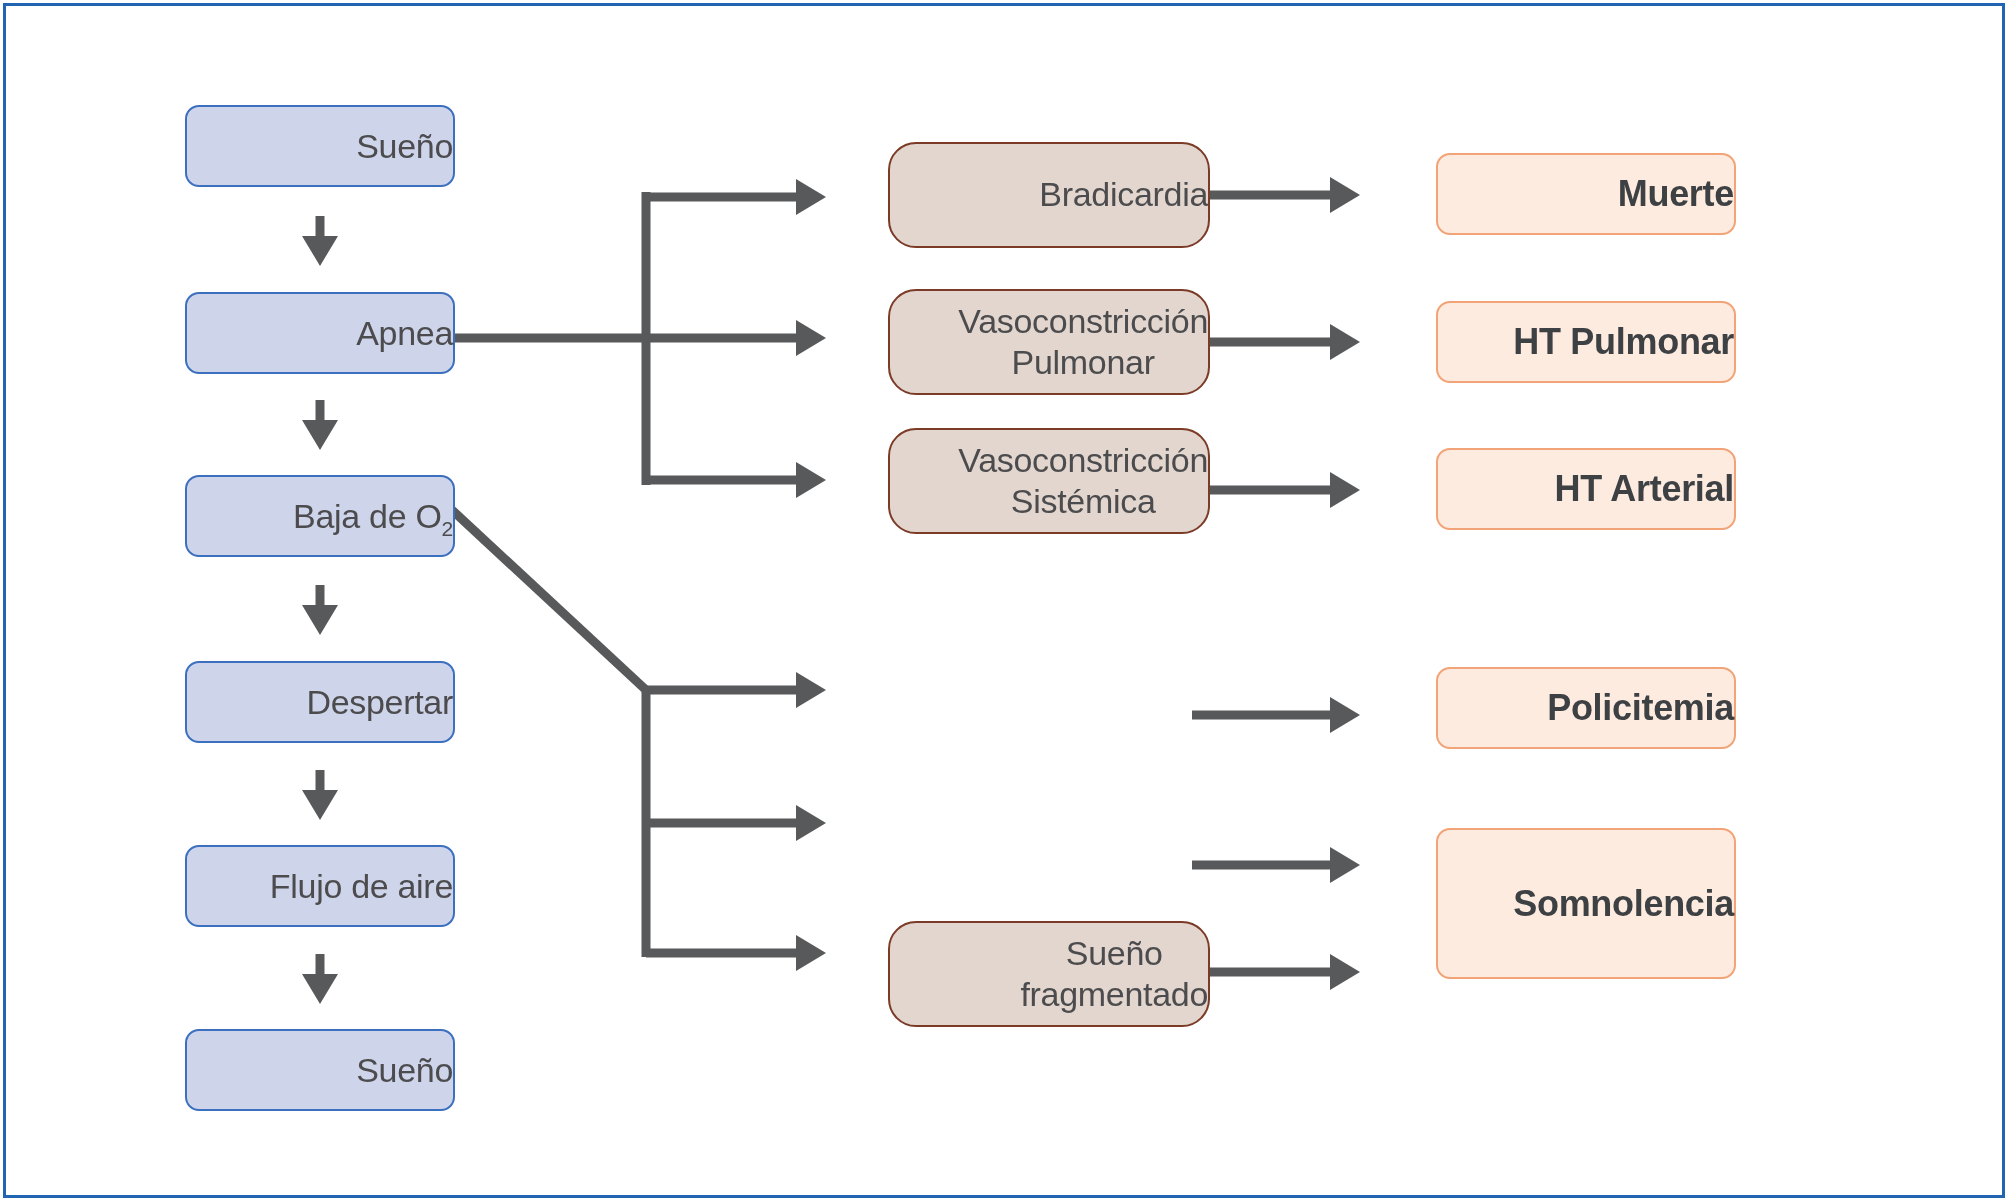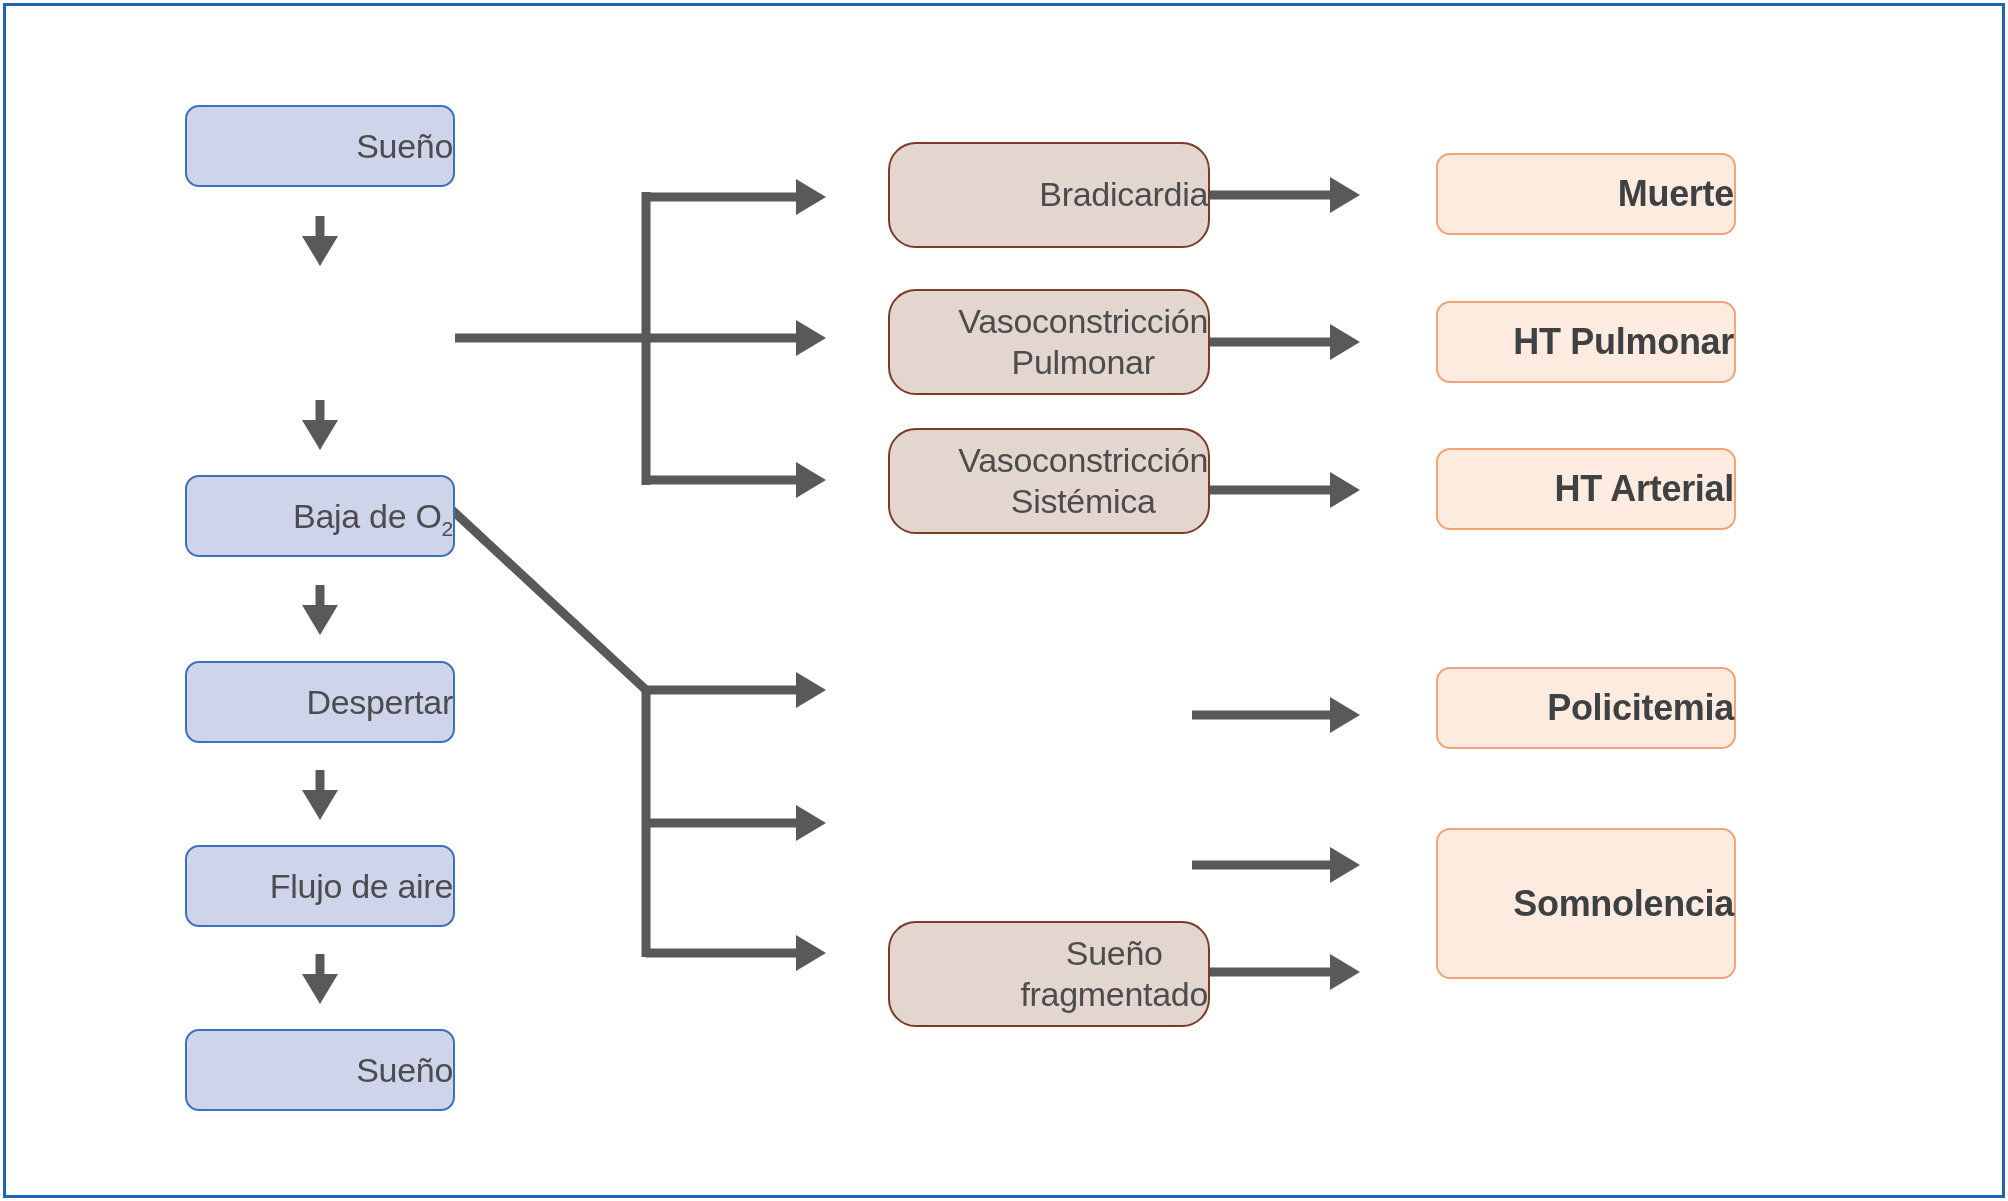--- a/index.html
+++ b/index.html
@@ -109,20 +109,23 @@
       <line x1="1192" y1="490" x2="1332" y2="490" marker-end="url(#ah)"></line>
       <line x1="1192" y1="715" x2="1332" y2="715" marker-end="url(#ah)"></line>
       <line x1="1192" y1="865" x2="1332" y2="865" marker-end="url(#ah)"></line>
       <line x1="1192" y1="972" x2="1332" y2="972" marker-end="url(#ah)"></line>
     </g>
   </svg>
 
   <div class="node node-blue" style="top:105px">
       <span class="lbl">Sueño</span>
     </div>
+  <div class="node node-blue" style="top:292px">
+      <span class="lbl">Apnea</span>
+    </div>
   <div class="node node-blue" style="top:475px">
       <span class="lbl"><span>Baja de O</span><sub>2</sub></span>
     </div>
   <div class="node node-blue" style="top:845px">
       <span class="lbl">Flujo de aire</span>
     </div>
   <div class="node node-blue" style="top:661px">
       <span class="lbl">Despertar</span>
     </div>
   <div class="node node-blue" style="top:1029px">

